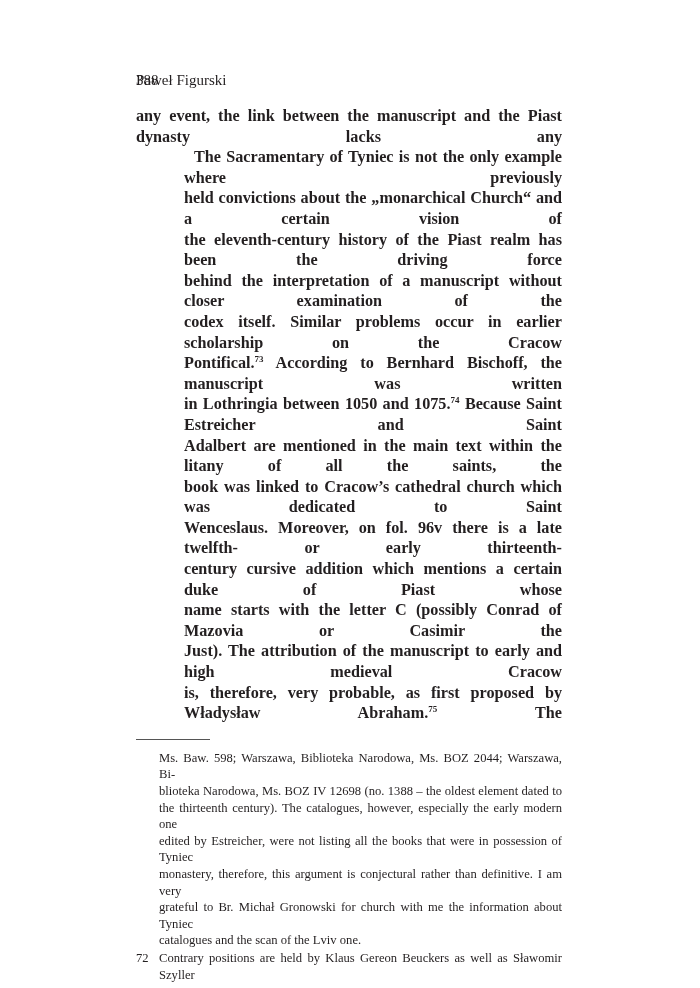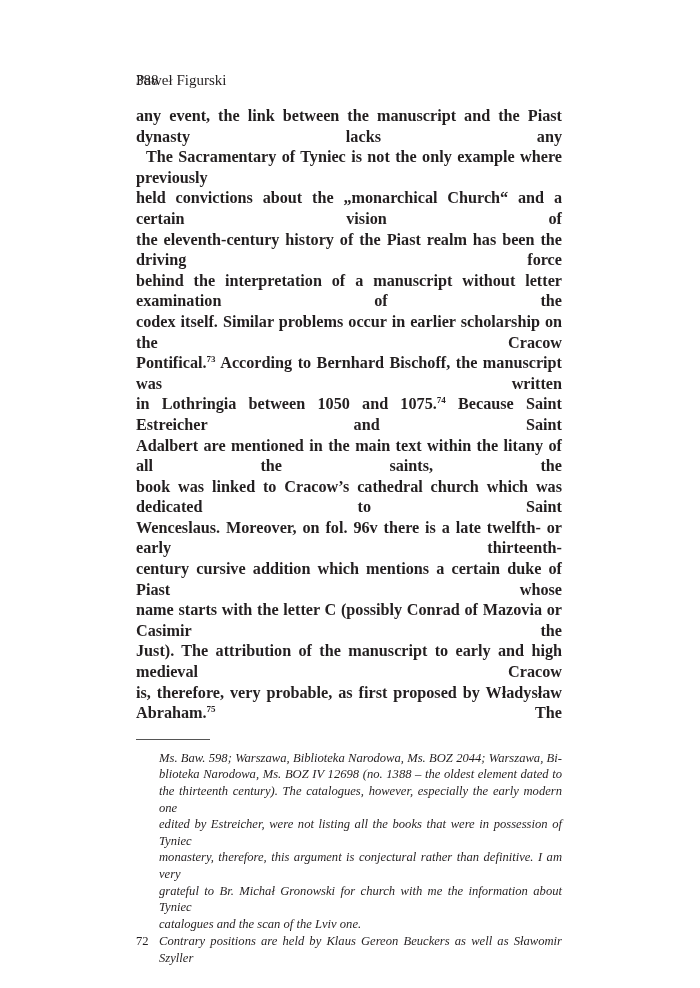--- a/index.html
+++ b/index.html
@@ -48,20 +48,21 @@
       line-height: 20.6px;
       text-align: justify;
       hyphens: manual;
       font-weight: bold;
     }
     .body-text p {
       margin: 0;
     }
     .body-text p.indent {
       text-indent: 10px;
+      margin-left: 48px;
     }
     sup.fnref {
       font-size: 9px;
       line-height: 0;
       vertical-align: 6px;
     }
     .rule {
       width: 74px;
       height: 0;
       border-top: 1px solid #555;
@@ -80,21 +81,20 @@
     }
     .fn-num {
       position: absolute;
       left: 0;
       top: 0;
     }
     .fn-line {
       display: block;
       text-align: justify;
       text-align-last: justify;
-      font-style: italic;
     }
     .fn-line.last {
       text-align-last: left;
     }
     .body-line {
       display: block;
       text-align: justify;
       text-align-last: justify;
     }
     .body-line.last {
@@ -113,21 +113,21 @@
   <div class="body-text">
 
     <p>
       <span class="body-line"><span>any event, the link between the manuscript and the Piast dynasty lacks any</span></span>
     </p>
 
     <p class="indent">
       <span class="body-line" style="text-indent:10px"><span>The Sacramentary of Tyniec is not the only example where previously</span></span>
       <span class="body-line" style="text-indent:0"><span>held convictions about the „monarchical Church“ and a certain vision of</span></span>
       <span class="body-line" style="text-indent:0"><span>the eleventh-century history of the Piast realm has been the driving force</span></span>
-      <span class="body-line" style="text-indent:0"><span>behind the interpretation of a manuscript without letter examination of the</span></span>
+      <span class="body-line" style="text-indent:0"><span>behind the interpretation of a manuscript without closer examination of the</span></span>
       <span class="body-line" style="text-indent:0"><span>codex itself. Similar problems occur in earlier scholarship on the Cracow</span></span>
       <span class="body-line" style="text-indent:0"><span>Pontifical.</span><sup class="fnref">73</sup> <span>According to Bernhard Bischoff, the manuscript was written</span></span>
       <span class="body-line" style="text-indent:0"><span>in Lothringia between 1050 and 1075.</span><sup class="fnref">74</sup> <span>Because Saint Estreicher and Saint</span></span>
       <span class="body-line" style="text-indent:0"><span>Adalbert are mentioned in the main text within the litany of all the saints, the</span></span>
       <span class="body-line" style="text-indent:0"><span>book was linked to Cracow’s cathedral church which was dedicated to Saint</span></span>
       <span class="body-line" style="text-indent:0"><span>Wenceslaus. Moreover, on fol. 96v there is a late twelfth- or early thirteenth-</span></span>
       <span class="body-line" style="text-indent:0"><span>century cursive addition which mentions a certain duke of Piast whose</span></span>
       <span class="body-line" style="text-indent:0"><span>name starts with the letter C (possibly Conrad of Mazovia or Casimir the</span></span>
       <span class="body-line" style="text-indent:0"><span>Just). The attribution of the manuscript to early and high medieval Cracow</span></span>
       <span class="body-line" style="text-indent:0"><span>is, therefore, very probable, as first proposed by Władysław Abraham.</span><sup class="fnref">75</sup> <span>The</span></span>

